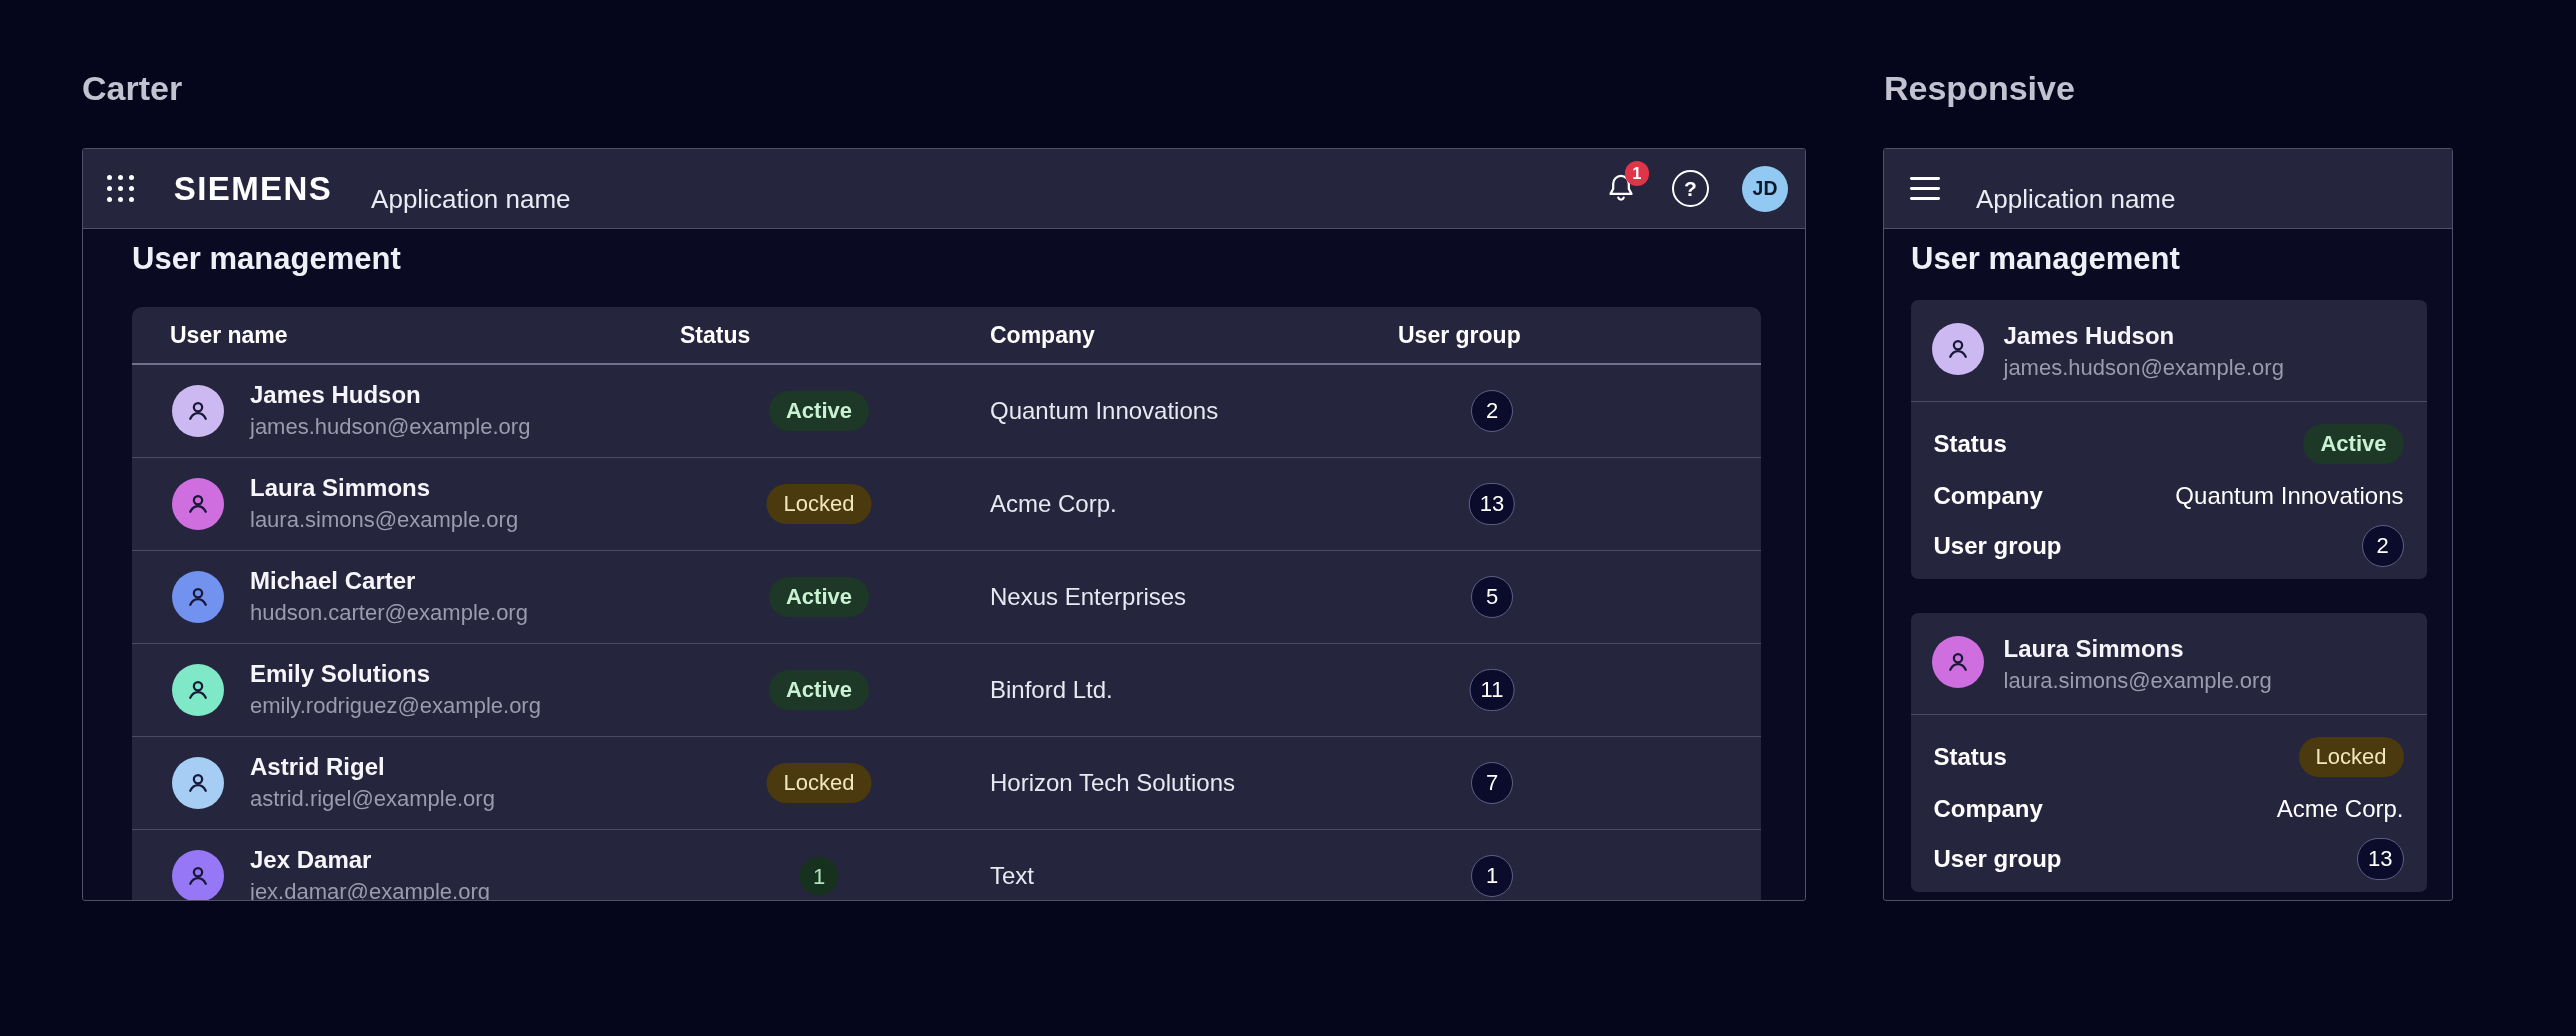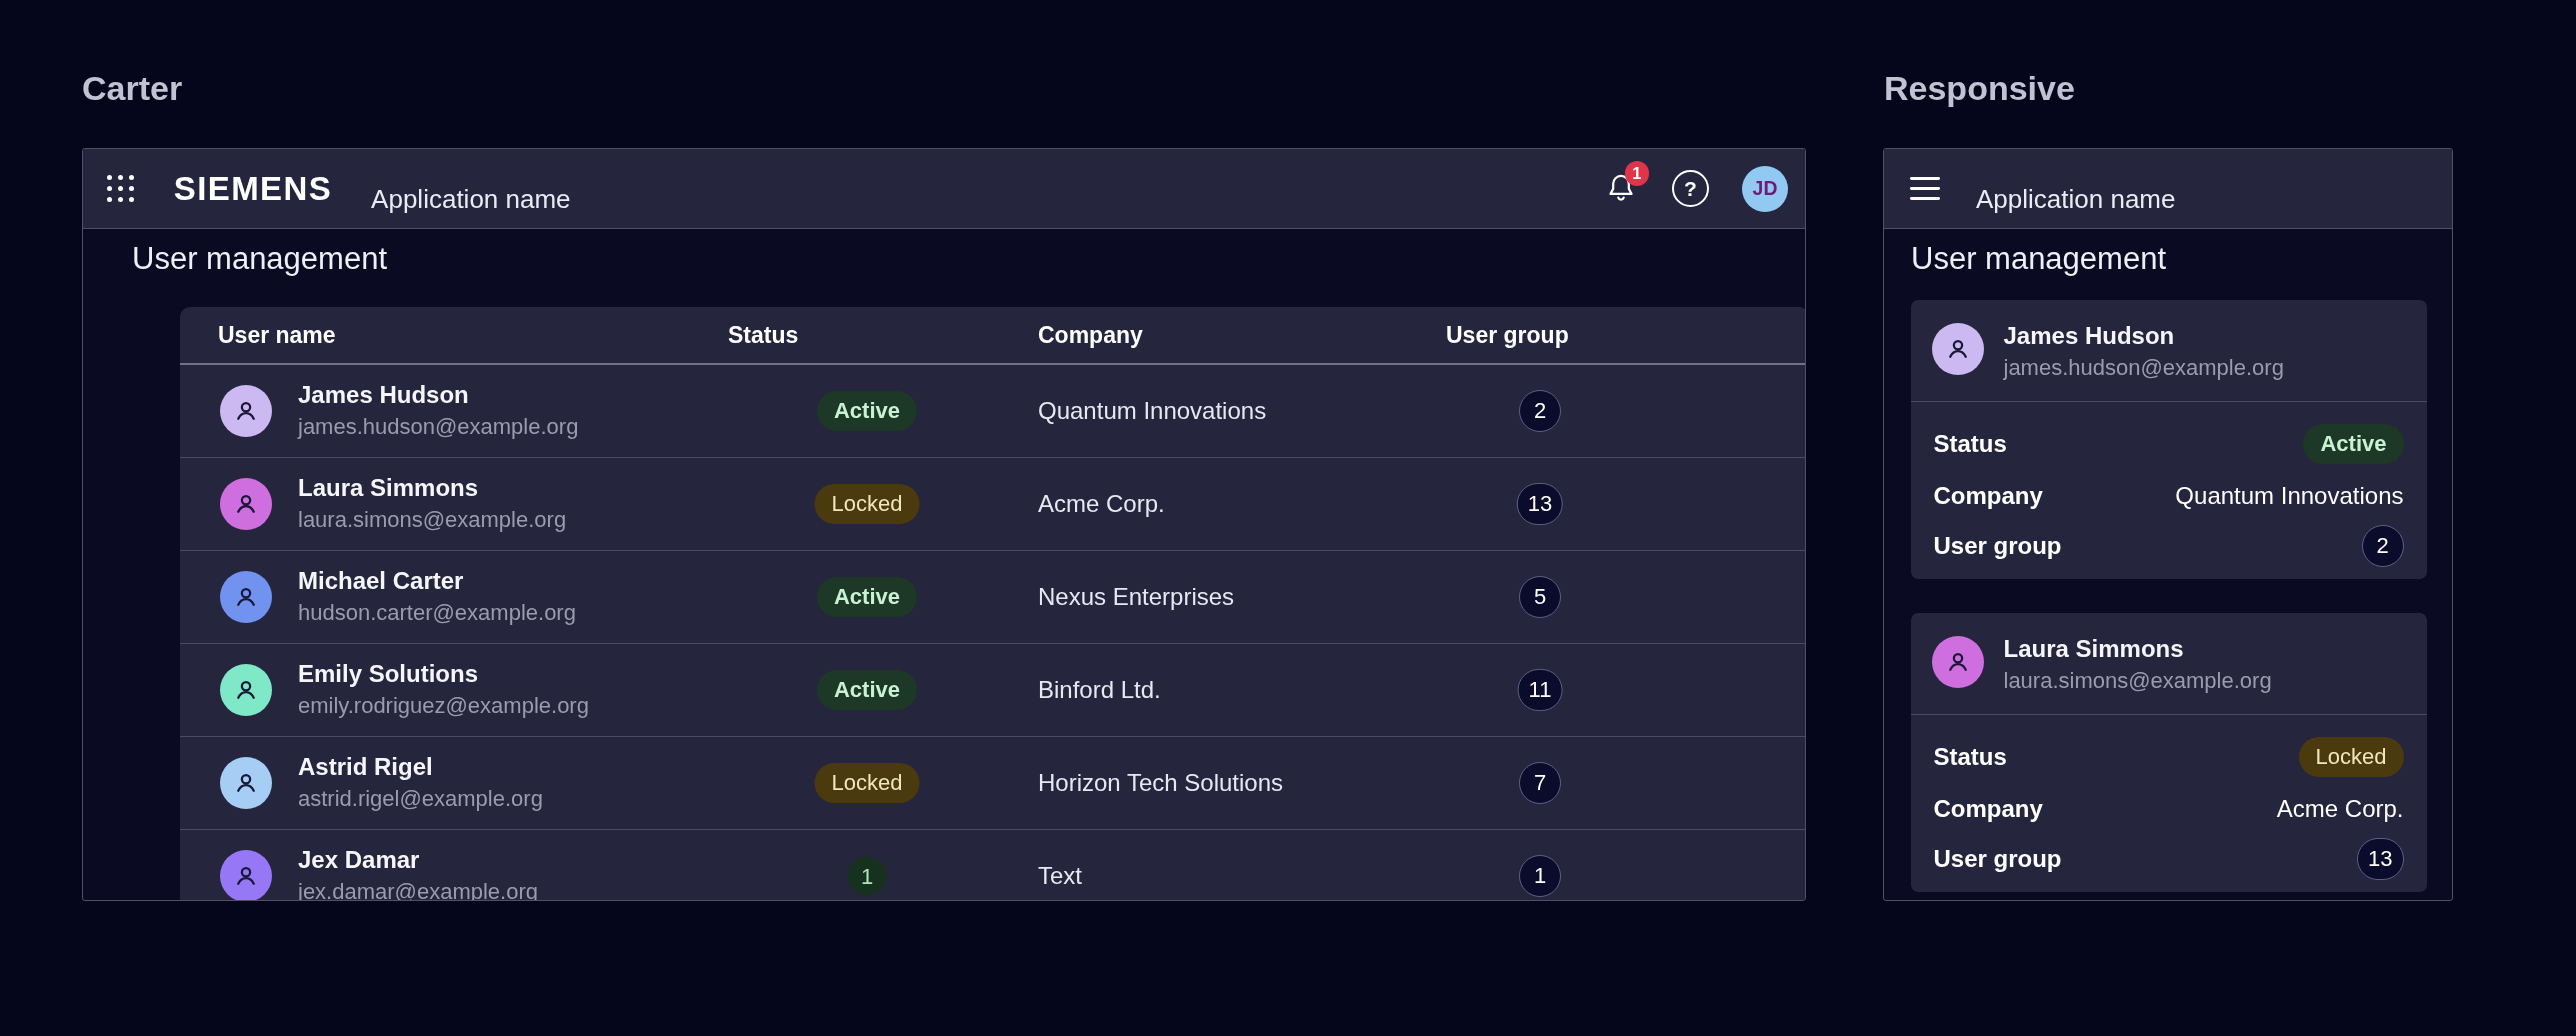--- a/index.html
+++ b/index.html
@@ -26,27 +26,27 @@
   #responsive-window .app-name{margin-left:36px;}
 
   .header-right{margin-left:auto;display:flex;align-items:center;gap:33px;}
   .bell-wrap{position:relative;width:36px;height:37px;cursor:pointer;}
   .badge-red{position:absolute;top:-8.6px;right:-10px;min-width:24.4px;height:24.4px;border-radius:12.2px;
              background:#e03448;color:#ffffff;font-size:16.5px;font-weight:700;
              display:flex;align-items:center;justify-content:center;}
   .help-circle{width:33px;height:33px;border-radius:50%;border:2.2px solid #ffffff;color:#ffffff;
                font-size:21px;font-weight:700;display:flex;align-items:center;justify-content:center;cursor:pointer;}
   .avatar{border-radius:50%;display:flex;align-items:center;justify-content:center;flex:none;}
-  .avatar-jd{width:46px;height:46px;background:#92c9f2;color:#701a75;font-weight:700;font-size:19.4px;cursor:pointer;}
-
-  .page-title{position:absolute;left:49px;top:92px;font-size:31px;font-weight:400;color:#eef0f6;}
+  .avatar-jd{width:46px;height:46px;background:#92c9f2;color:#0f172a;font-weight:700;font-size:19.4px;cursor:pointer;}
+
+  .page-title{position:absolute;left:49px;top:92px;font-size:31px;font-weight:700;color:#eef0f6;}
   #responsive-window .page-title{left:27px;}
 
   .table-card{position:absolute;left:49px;top:158px;width:1629px;bottom:0;
-              background:#25253e;border-radius:10px 10px 0 0;overflow:hidden;margin-left:48px;}
+              background:#25253e;border-radius:10px 10px 0 0;overflow:hidden;}
   .thead{position:relative;height:56px;border-bottom:2.2px solid #71718e;}
   .th{position:absolute;top:50%;transform:translateY(-50%);font-size:23px;font-weight:700;color:#ffffff;}
   .th.c1{left:38px;} .th.c2{left:548px;} .th.c3{left:858px;} .th.c4{left:1266px;}
 
   .trow{position:relative;height:92px;border-bottom:1.4px solid #4b4b67;cursor:pointer;}
   .row-avatar{position:absolute;left:40px;top:20px;width:52px;height:52px;}
   .cell-name{position:absolute;left:118px;top:16px;font-size:24px;font-weight:700;color:#f6f6fa;}
   .cell-email{position:absolute;left:118px;top:49px;font-size:22px;color:#9b9bb0;}
   .cell-status{position:absolute;left:687px;top:50%;transform:translate(-50%,-50%);}
   .cell-company{position:absolute;left:858px;top:50%;transform:translateY(-50%);font-size:24px;color:#e8e8f0;}

